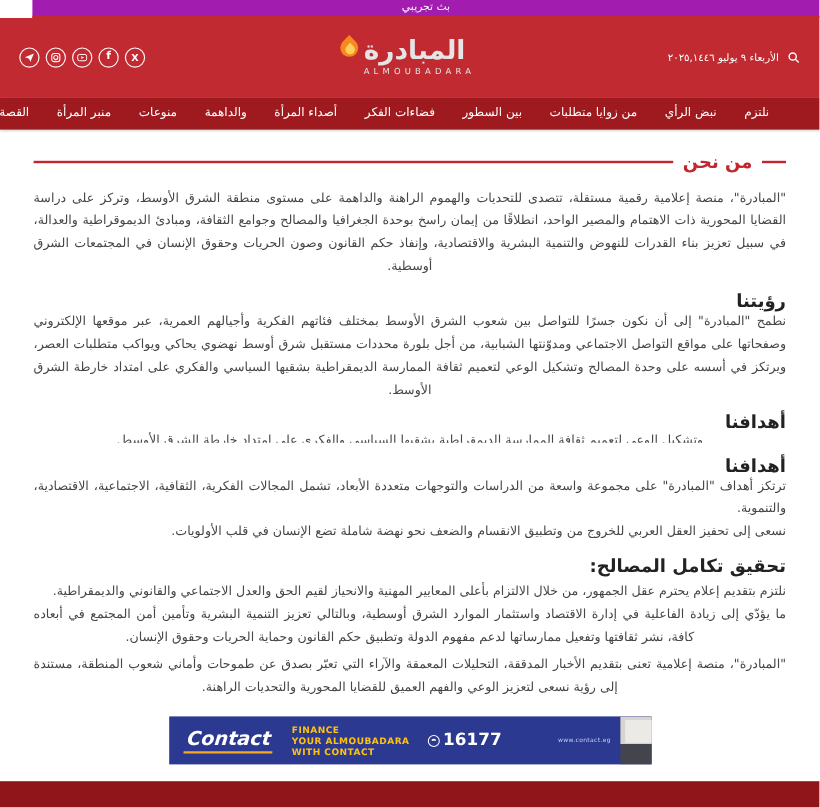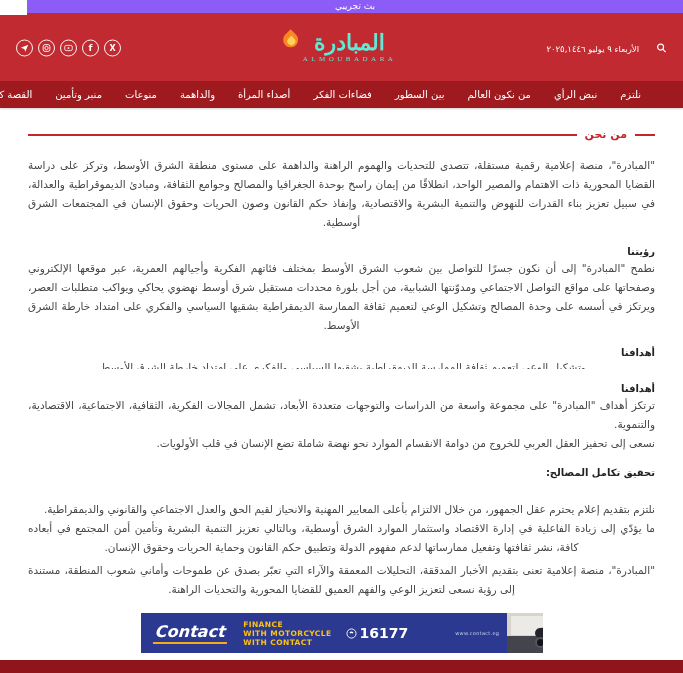--- a/index.html
+++ b/index.html
@@ -1,63 +1,63 @@
 <!DOCTYPE html>
 <html lang="ar"><head>
 <meta charset="utf-8">
 <style>
   * { box-sizing: border-box; }
   html,body { margin:0; padding:0; }
   body { width:683px; background:#fff; font-family:"DejaVu Sans", sans-serif; }
   .page { width:683px; min-height:673px; display:flex; flex-direction:column; overflow:hidden; }
 
   
-  .topbar { background:#8b5cf6; height:15px; border-bottom:2px solid #c02a30;
+  .topbar { background:#a21caf; height:15px; border-bottom:2px solid #c02a30;
             display:flex; align-items:center; justify-content:center;margin-left:27px; }
   .topbar span { color:#fff; font-size:9px; line-height:13px; }
 
   
   header.hd { position:relative; background:#c02a30; height:66px; }
   .social { position:absolute; left:16px; top:50%; transform:translateY(-50%);
             display:flex; direction:ltr; gap:5px; }
   .sicon { width:17px; height:17px; border:1px solid rgba(255,255,255,.95); border-radius:50%;
            display:flex; align-items:center; justify-content:center; color:#fff;
            font-size:9px; line-height:1; cursor:pointer; }
   .sicon svg { display:block; }
 
   .logo { position:absolute; left:50%; top:50%; transform:translate(-50%,-52%);
-          text-align:center; color:#5eead4; padding-left:16px; cursor:pointer;font-family:Liberation Serif, serif; }
+          text-align:left; color:#e5e5e5; padding-left:16px; cursor:pointer; }
   .logo-ar { font-size:22px; font-weight:bold; letter-spacing:1px; line-height:24px; }
   .logo-en { font-size:7px; letter-spacing:3.5px; line-height:8px; }
   .flame { position:absolute; left:-4px; top:1px; width:15px; height:15px; background:#f6881f;
            border-radius:50% 0 50% 50%; transform:rotate(-45deg); }
   .flame i { position:absolute; left:3px; top:5px; width:8px; height:8px; background:#fcd05e;
              border-radius:50% 0 50% 50%; display:block; }
 
   .hd-meta { position:absolute; right:16px; top:50%; transform:translateY(-50%);
-             display:flex; direction:rtl; align-items:center; gap:17px; color:#fff; }
+             display:flex; direction:rtl; align-items:center; gap:7px; color:#fff; }
   .hd-date { font-size:8.5px; }
 
   
   nav.mainnav { background:#9e1a1f; height:27px; display:flex; direction:rtl; align-items:center;
                 padding:0 42px; gap:23px; box-shadow:0 1px 2px rgba(0,0,0,.18); }
   nav.mainnav a { color:#fff; font-size:10px; text-decoration:none; white-space:nowrap; cursor:pointer; }
 
   
   main { flex:1; padding:14px 28px 0; direction:rtl; }
   .title-row { display:flex; direction:rtl; align-items:center; margin:4px 0 12px; }
   .title-row .dash { width:20px; height:2px; background:#c1272d; }
-  .title-row h1 { margin:0 8px; color:#c1272d; font-size:11px; font-weight:bold; line-height:18px; }
+  .title-row h1 { margin:0 8px; color:#c1272d; font-size:15px; font-weight:bold; line-height:18px; }
   .title-row .line { flex:1; height:2px; background:#c1272d; }
 
   .bodytxt { font-size:10.5px; color:#464646; line-height:19px; margin:0; }
   p.just { text-align:justify; text-align-last:center; margin-bottom:12px; }
   p.just1 { text-align:justify; text-align-last:justify; margin-bottom:0; }
   p.r { text-align:right; margin-bottom:0; }
-  h3.sec { font-size:10px; color:#222; font-weight:bold; margin:0; text-align:right; line-height:15px; }
+  h3.sec { font-size:15px; color:#222; font-weight:bold; margin:0; text-align:right; line-height:15px; }
   .mb8 { margin-bottom:8px; } .mt10 { margin-top:10px; }
   .ticker { height:9px; overflow:hidden; font-size:10.5px; line-height:15px; color:#464646;
             text-align:center; margin-bottom:12px; }
 
   
   .ad { width:402px; height:40px; margin:14px auto 7px; background:#2b3991; display:flex;
         direction:ltr; align-items:center; overflow:hidden; cursor:pointer; }
   .ad-brand { font-style:italic; font-weight:bold; color:#fff; font-size:16px;
               margin:0 9px 0 13px; border-bottom:2px solid #f9a91a; padding:0 2px 1px;
               transform:skewX(-6deg); }
@@ -129,60 +129,60 @@
             <line x1="15" y1="15" x2="21" y2="21"></line>
         </svg>
       </span>
       <span class="hd-date">الأربعاء ٩ يوليو ٢٠٢٥,١٤٤٦</span>
     </div>
   </header>
 
   <nav class="mainnav">
     <a>نلتزم</a>
     <a>نبض الرأي</a>
-    <a>من نكون العالم</a>
+    <a>من زوايا متطلبات</a>
     <a>بين السطور</a>
     <a>فضاءات الفكر</a>
     <a>أصداء المرأة</a>
     <a>والداهمة</a>
     <a>منوعات</a>
-    <a>منبر وتأمين</a>
+    <a>منبر المرأة</a>
     <a>القصة كاملة</a>
   </nav>
 
   <main>
     <div class="title-row">
       <span class="dash"></span>
       <h1>من نحن</h1>
       <span class="line"></span>
     </div>
 
     <p class="bodytxt just">"المبادرة"، منصة إعلامية رقمية مستقلة، تتصدى للتحديات والهموم الراهنة والداهمة على مستوى منطقة الشرق الأوسط، وتركز على دراسة القضايا المحورية ذات الاهتمام والمصير الواحد، انطلاقًا من إيمان راسخ بوحدة الجغرافيا والمصالح وجوامع الثقافة، ومبادئ الديموقراطية والعدالة، في سبيل تعزيز بناء القدرات للنهوض والتنمية البشرية والاقتصادية، وإنفاذ حكم القانون وصون الحريات وحقوق الإنسان في المجتمعات الشرق أوسطية.</p>
 
     <h3 class="sec">رؤيتنا</h3>
     <p class="bodytxt just" style="margin-bottom:10px;">نطمح "المبادرة" إلى أن نكون جسرًا للتواصل بين شعوب الشرق الأوسط بمختلف فئاتهم الفكرية وأجيالهم العمرية، عبر موقعها الإلكتروني وصفحاتها على مواقع التواصل الاجتماعي ومدوّنتها الشبابية، من أجل بلورة محددات مستقبل شرق أوسط نهضوي يحاكي ويواكب متطلبات العصر، ويرتكز في أسسه على وحدة المصالح وتشكيل الوعي لتعميم ثقافة الممارسة الديمقراطية بشقيها السياسي والفكري على امتداد خارطة الشرق الأوسط.</p>
 
     <h3 class="sec">أهدافنا</h3>
     <div class="ticker bodytxt">وتشكيل الوعي لتعميم ثقافة الممارسة الديمقراطية بشقيها السياسي والفكري على امتداد خارطة الشرق الأوسط.</div>
 
     <h3 class="sec mb8">أهدافنا</h3>
     <p class="bodytxt just1">ترتكز أهداف "المبادرة" على مجموعة واسعة من الدراسات والتوجهات متعددة الأبعاد، تشمل المجالات الفكرية، الثقافية، الاجتماعية، الاقتصادية، والتنموية.</p>
-    <p class="bodytxt r">نسعى إلى تحفيز العقل العربي للخروج من دوامة الانقسام الموارد نحو نهضة شاملة تضع الإنسان في قلب الأولويات.</p>
-
-    <h3 class="sec mt10" style="margin-top:12px; margin-bottom:20px;">تحقيق تكامل المصالح:</h3>
+    <p class="bodytxt r">نسعى إلى تحفيز العقل العربي للخروج من وتطبيق الانقسام والضعف نحو نهضة شاملة تضع الإنسان في قلب الأولويات.</p>
+
+    <h3 class="sec mt10" style="margin-top:12px; margin-bottom:4px;">تحقيق تكامل المصالح:</h3>
     <p class="bodytxt r">نلتزم بتقديم إعلام يحترم عقل الجمهور، من خلال الالتزام بأعلى المعايير المهنية والانحياز لقيم الحق والعدل الاجتماعي والقانوني والديمقراطية.</p>
 
     <p class="bodytxt just" style="margin-bottom:4px;">ما يؤدّي إلى زيادة الفاعلية في إدارة الاقتصاد واستثمار الموارد الشرق أوسطية، وبالتالي تعزيز التنمية البشرية وتأمين أمن المجتمع في أبعاده كافة، نشر ثقافتها وتفعيل ممارساتها لدعم مفهوم الدولة وتطبيق حكم القانون وحماية الحريات وحقوق الإنسان.</p>
     <p class="bodytxt just" style="margin-bottom:0;">"المبادرة"، منصة إعلامية تعنى بتقديم الأخبار المدققة، التحليلات المعمقة والآراء التي تعبّر بصدق عن طموحات وأماني شعوب المنطقة، مستندة إلى رؤية نسعى لتعزيز الوعي والفهم العميق للقضايا المحورية والتحديات الراهنة.</p>
 
     <div class="ad">
       <span class="ad-brand">Contact</span>
       <div class="ad-headline">
         <div>FINANCE</div>
-        <div>WITH MOTORCYCLE</div>
+        <div>YOUR ALMOUBADARA</div>
         <div>WITH CONTACT</div>
       </div>
       <div class="ad-phone">
         <div class="ad-num">
           <span style="display:flex;">
             <svg width="11" height="11" viewBox="0 0 24 24">
                 <circle cx="12" cy="12" r="10" fill="none" stroke="#fff" stroke-width="2"></circle>
                 <path d="M7.5 10 a6.5 6.5 0 0 1 9 0 l-2 2.2 a3.5 3.5 0 0 0 -5 0 z" fill="#fff"></path>
               </svg>
           </span>

